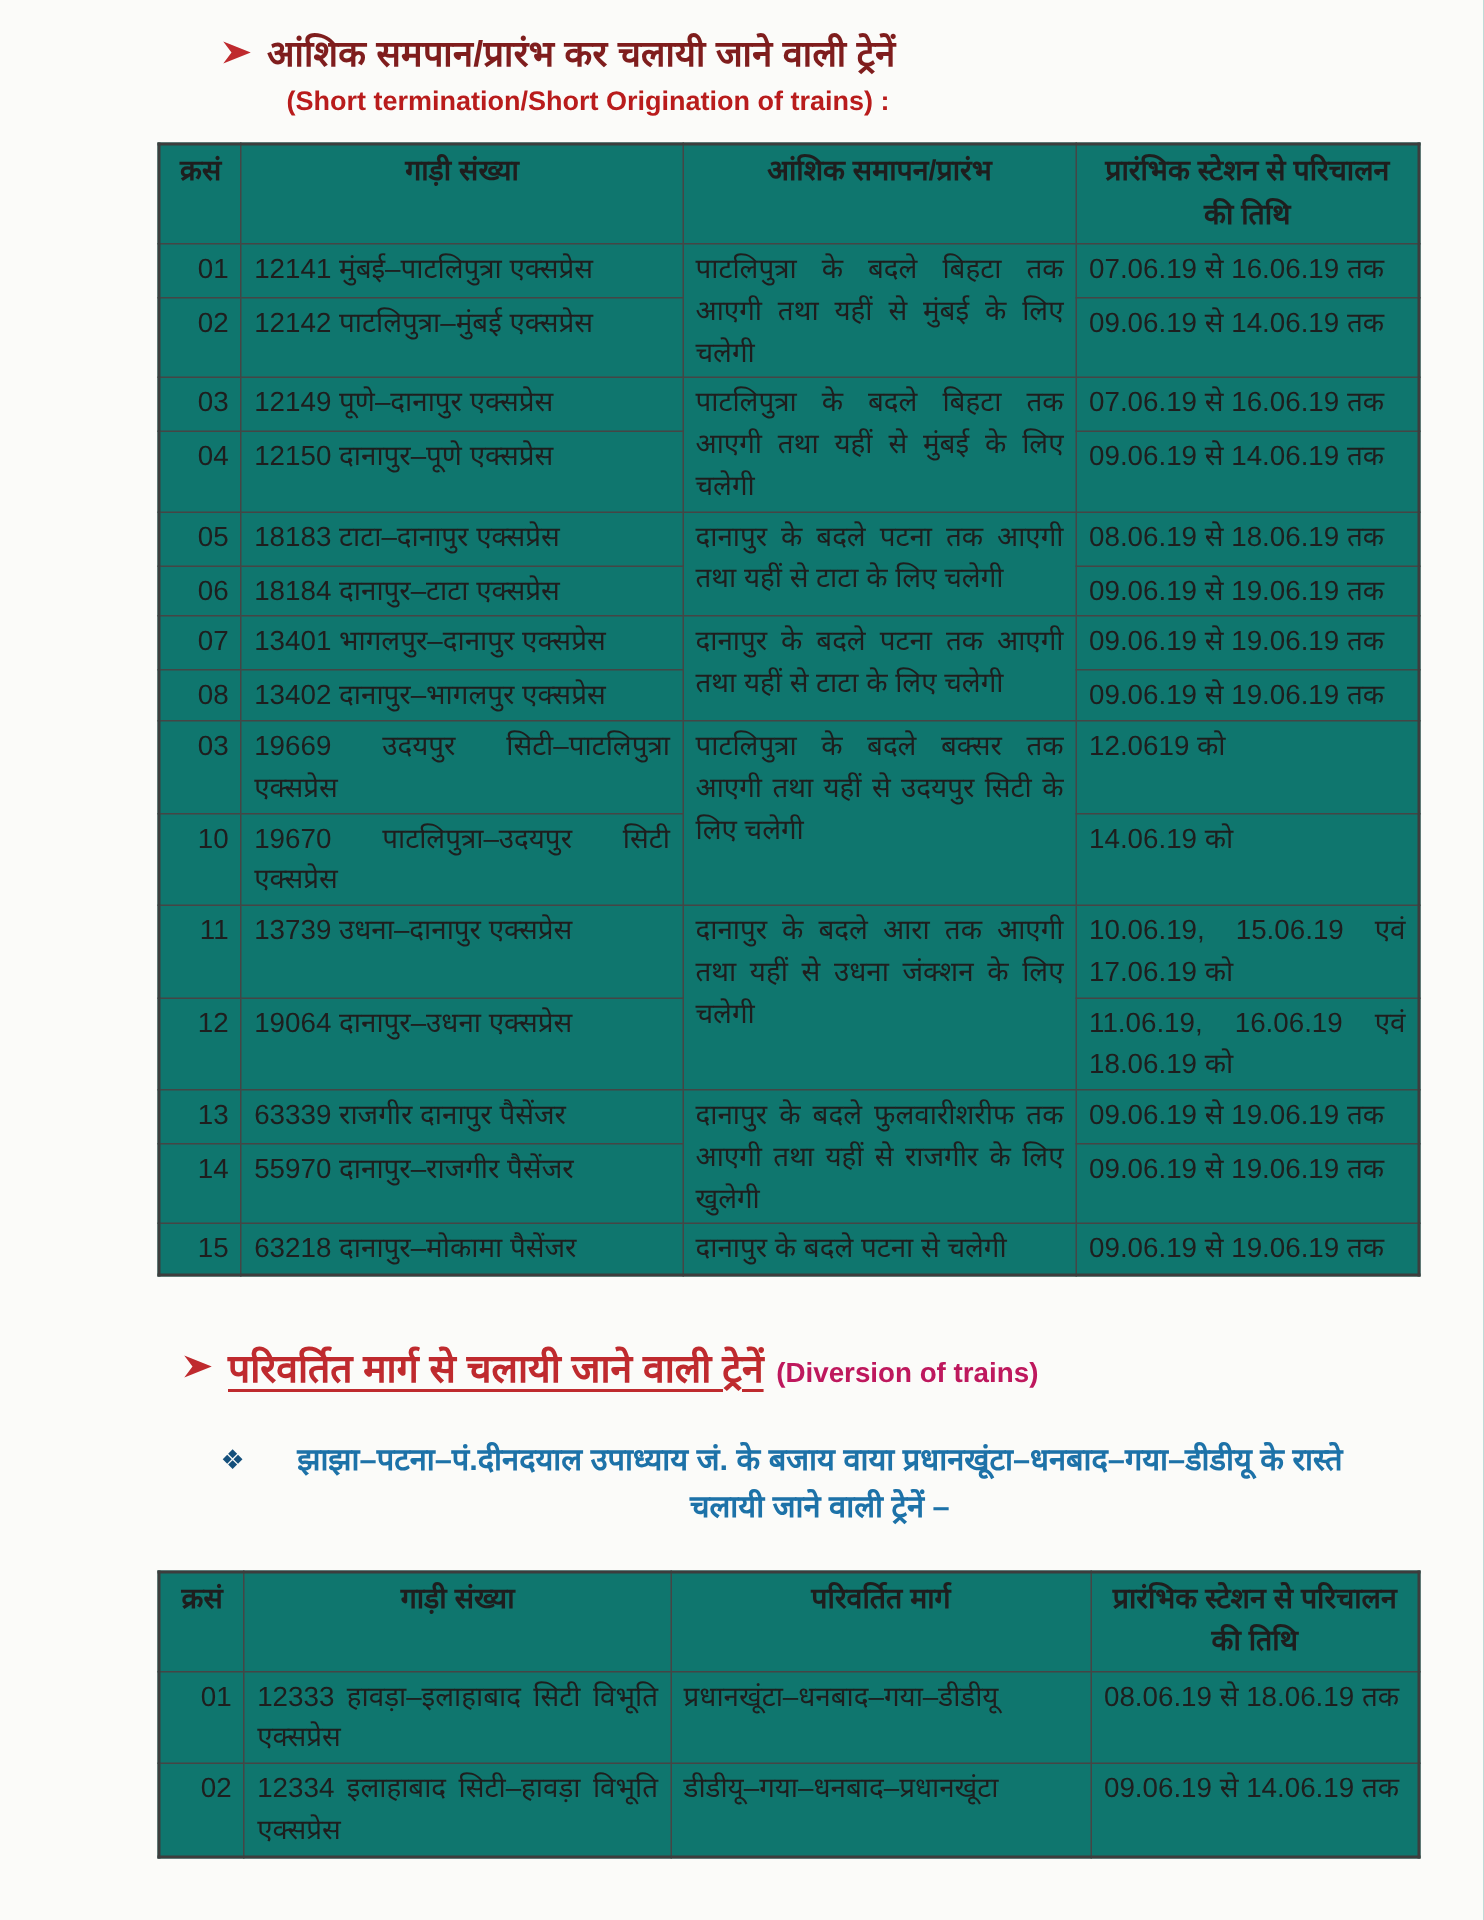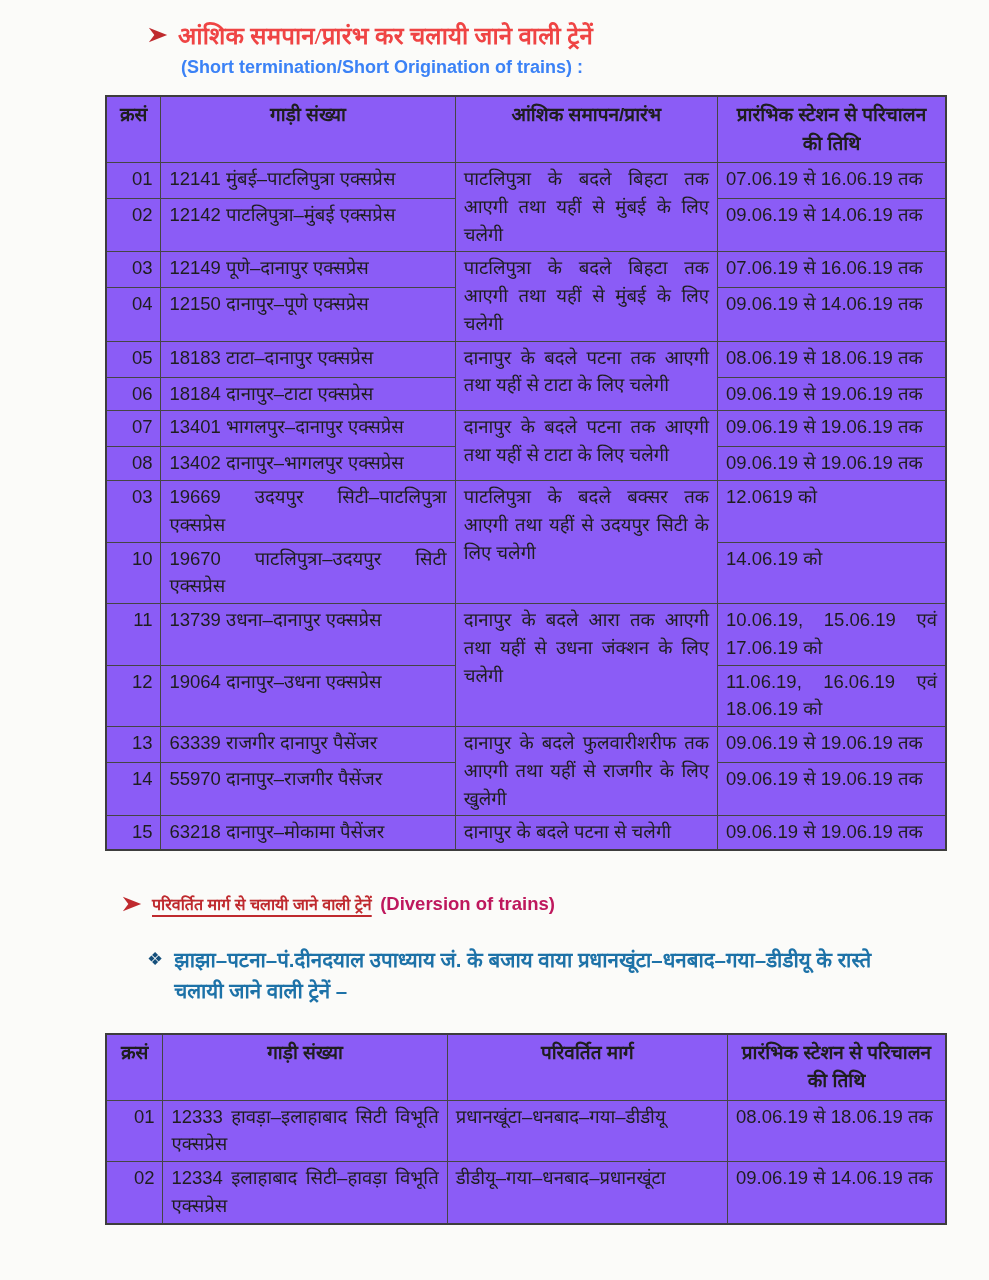--- a/index.html
+++ b/index.html
@@ -16,32 +16,32 @@
     padding: 16px 42px 0 105px;
     position: relative;
   }
   
   .sec1-head { margin: 2px 0 0 42px; }
   .head-line {
     display: flex; align-items: center; gap: 9px;
   }
   .arrow-icon { width: 22px; height: 22px; flex: 0 0 auto; }
   .h1-hi {
-    color: #ef4444; font-weight: bold; font-size: 24px; letter-spacing: .2px; font-family: Liberation Serif, serif;
+    color: #7f1d1d; font-weight: bold; font-size: 24px; letter-spacing: .2px;
   }
   .h1-en {
-    color: #3b82f6; font-weight: bold; font-size: 18px;
-    margin: 6px 0 0 34px;
+    color: #b91c1c; font-weight: bold; font-size: 18px;
+    margin: 6px 0 0 44px;
   }
   
   table.notice {
     border-collapse: collapse;
     width: 842px;
     margin-top: 17px;
-    background: #8b5cf6;
+    background: #0f766e;
   }
   table.notice th, table.notice td {
     border: 1.6px solid #454545;
     padding: 2px 8px 3px 8px;
     font-size: 18.5px;
     line-height: 1.5;
     vertical-align: top;
   }
   table.notice { border: 2.4px solid #3d3d3d; }
   table.notice th {
@@ -49,34 +49,34 @@
     padding-top: 4px; padding-bottom: 4px;
   }
   td.sn { text-align: right; font-size: 16.5px; padding-top: 5px; }
   td.train { text-align: justify; }
   td.note { text-align: justify; }
   td.date { font-size: 16.5px; padding-top: 4px; text-align: justify; }
   tr.first-of-pair td.sn, tr.first-of-pair td.train, tr.first-of-pair td.date { height: 30px; }
   
   .sec2-head { margin: 42px 0 0 16px; }
   .h2-hi {
-    color: #bf2a2e; font-weight: bold; font-size: 16px;
+    color: #bf2a2e; font-weight: bold; font-size: 26px;
     text-decoration: underline; text-decoration-thickness: 2px; text-underline-offset: 5px;
   }
   .h2-en { color: #be185d; font-weight: bold; font-size: 18.5px; margin-left: 4px; }
   .bullet-para {
     display: flex; gap: 11px;
     margin: 30px 0 0 42px;
     width: 772px;
   }
   .diamond-icon {
     color: #15507c; font-size: 18px; line-height: 1.6; flex: 0 0 auto;
   }
   .bullet-text {
-    color: #1d72a8; font-weight: bold; font-size: 20.5px; line-height: 1.5;
+    color: #1d72a8; font-weight: bold; font-size: 20.5px; line-height: 1.5; text-align: center;
   }
   table#table2 { margin-top: 26px; }
 </style>
 </head>
 <body>
 
 <div class="page">
 
   <div class="sec1-head">
     <div class="head-line">

